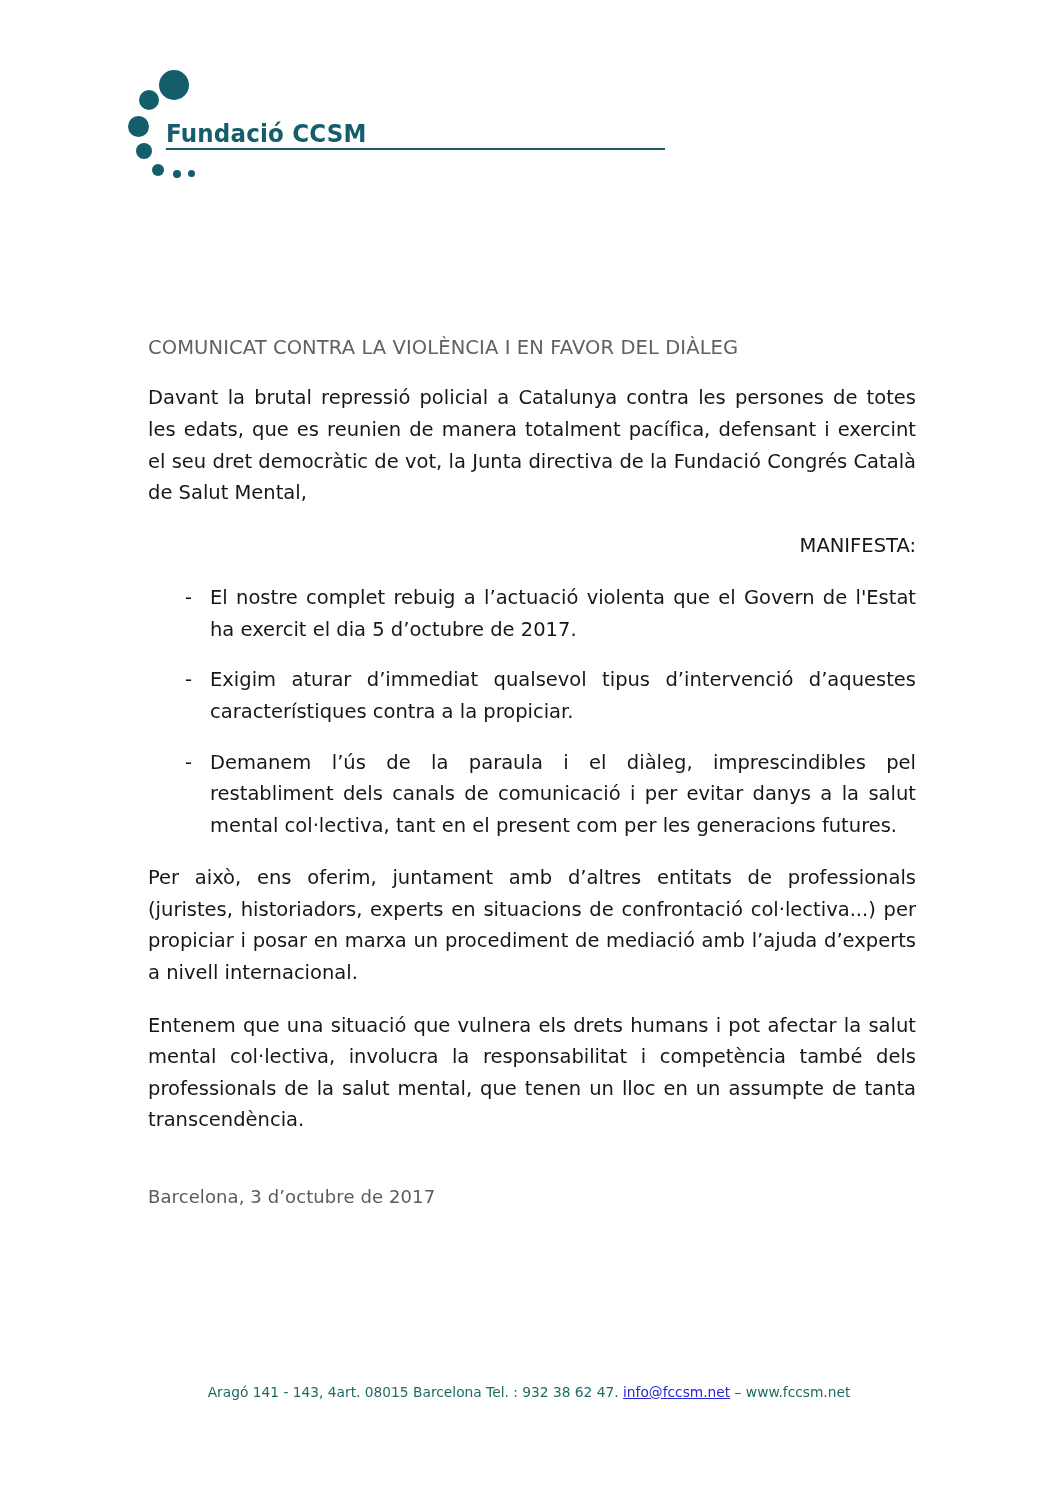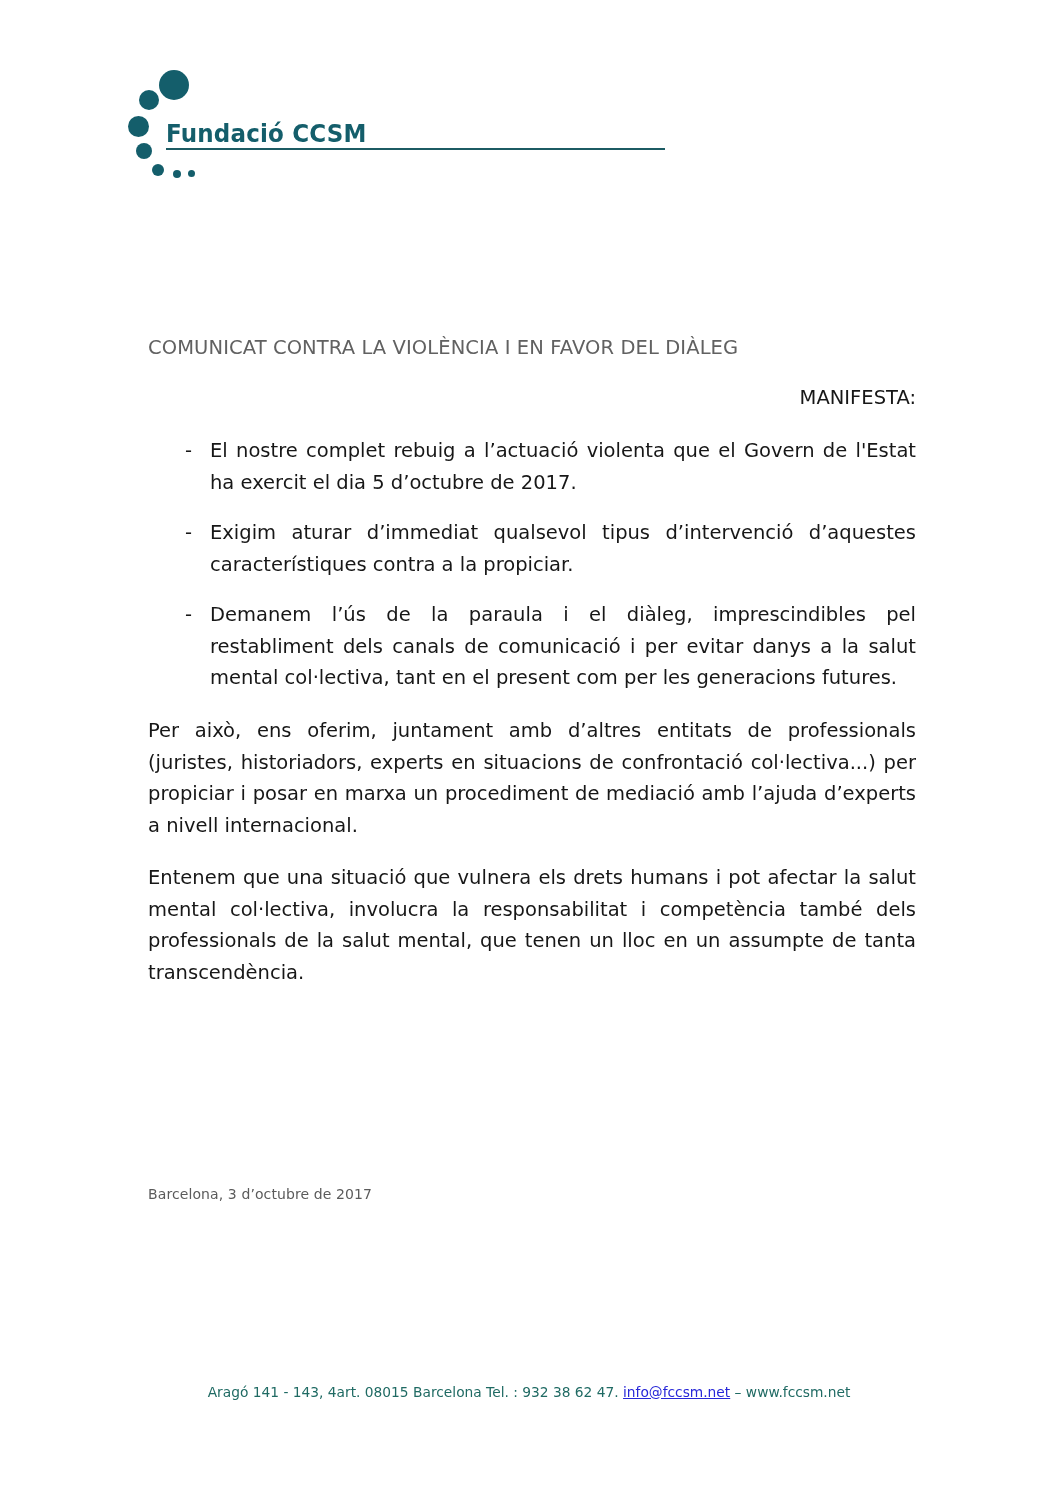--- a/index.html
+++ b/index.html
@@ -128,21 +128,21 @@
     color: #171717;
     font-size: 19.5px;
     line-height: 1.62;
   }
 
   .date-line {
     position: absolute;
     left: 148px;
     top: 1186px;
     font-family: "DejaVu Sans", sans-serif;
-    font-size: 14px;
+    font-size: 18px;
     color: #5b5b5b;
     letter-spacing: 0.1px;
     white-space: nowrap;
   }
 
   
   .footer {
     position: absolute;
     left: 0;
     top: 1384px;
@@ -183,20 +183,21 @@
     <div class="logo-wordmark">Fundació CCSM</div>
 
     <div class="header-rule"></div>
 
   </div>
 
   <div class="content">
 
     <h1 class="doc-title">COMUNICAT CONTRA LA VIOLÈNCIA I EN FAVOR DEL DIÀLEG</h1>
 
+    <p class="body-text">Davant la brutal repressió policial a Catalunya contra les persones de totes les edats, que es reunien de manera totalment pacífica, defensant i exercint el seu dret democràtic de vot, la Junta directiva de la Fundació Congrés Català de Salut Mental,</p>
 
     <p class="body-text nojustify">MANIFESTA:</p>
 
     <ul class="bullets">
       <li class="bullet-item">
         <span class="bullet-marker">-</span>
         <span>El nostre complet rebuig a l’actuació violenta que el Govern de l'Estat ha exercit el dia 5 d’octubre de 2017.</span>
       </li>
       <li class="bullet-item">
         <span class="bullet-marker">-</span>

